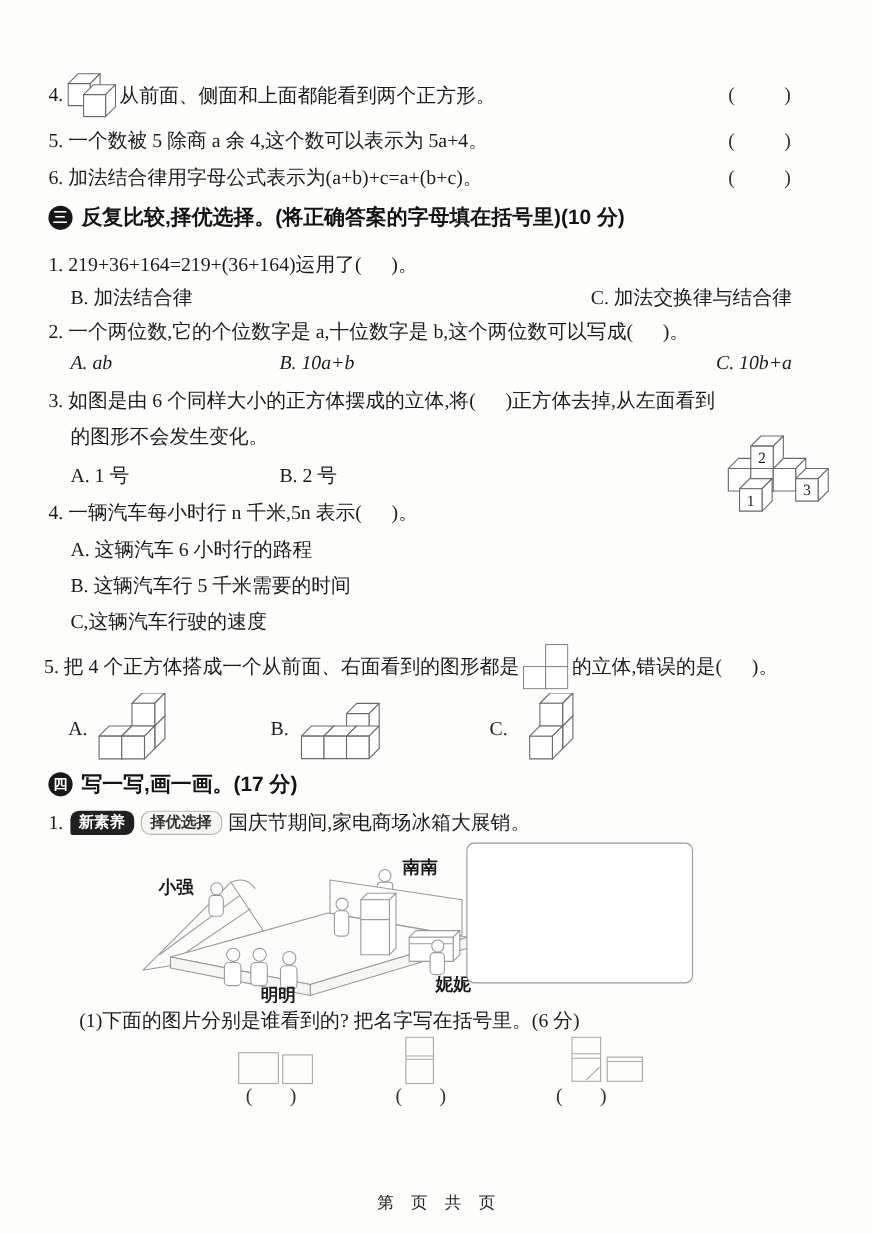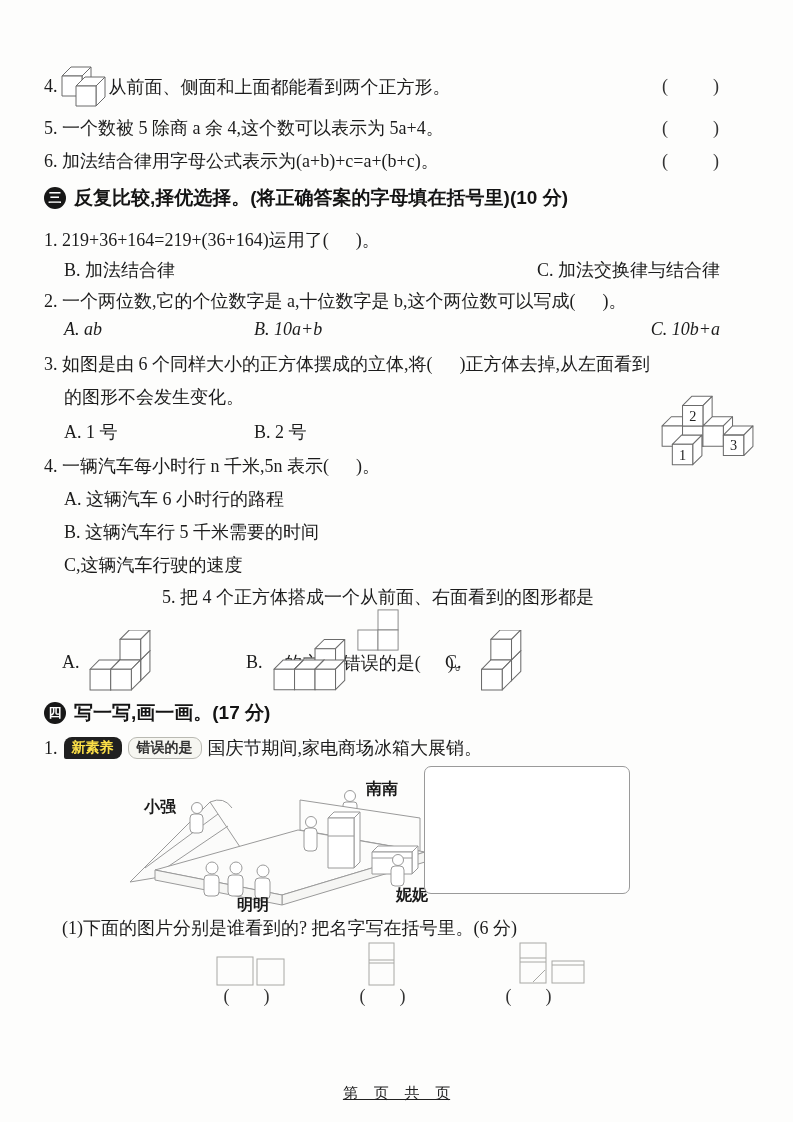--- a/index.html
+++ b/index.html
@@ -9,29 +9,29 @@
   .line{font-size:18px;white-space:pre;line-height:26px;}
   .row{display:flex;align-items:center;}
   .tf-row{left:44px;top:0;width:676px;display:flex;align-items:center;font-size:18px;white-space:pre;}
   .tf-paren{margin-left:auto;font-size:18px;white-space:pre;letter-spacing:1px;color:#333;}
   .sec-head{display:flex;align-items:center;gap:8px;font-family:"Liberation Sans","DejaVu Sans",sans-serif;font-weight:700;font-size:19px;color:#141414;white-space:pre;}
   .sec-icon{width:22px;height:22px;border-radius:50%;background:#171717;color:#fff;font-size:13px;line-height:22px;text-align:center;flex:0 0 22px;font-weight:700;}
   .opts{left:64px;width:656px;display:flex;font-size:18px;white-space:pre;}
   .opt-a{width:190px;}
   .opt-b{width:190px;}
   .opt-c{flex:1;text-align:right;}
-  .badge-dark{background:#202020;color:#fde047;font-family:"Liberation Sans","DejaVu Sans",sans-serif;font-size:14px;font-weight:700;padding:2px 8px;border-radius:8px 8px 8px 2px;white-space:pre;}
+  .badge-dark{background:#202020;color:#ffffff;font-family:"Liberation Sans","DejaVu Sans",sans-serif;font-size:14px;font-weight:700;padding:2px 8px;border-radius:8px 8px 8px 2px;white-space:pre;}
   .badge-light{background:#f6f6f1;color:#333;border:1px solid #b9b9b2;font-family:"Liberation Sans","DejaVu Sans",sans-serif;font-size:14px;font-weight:700;padding:1px 8px;border-radius:9px;white-space:pre;}
   .draw-box{border:1.6px solid #9a9a9a;border-radius:7px;background:#fff;}
   .pic-paren{font-size:18px;white-space:pre;text-align:center;color:#333;letter-spacing:1px;}
-  .footer{left:0;width:793px;text-align:center;font-size:15px;color:#222;word-spacing:12px;white-space:pre;text-decoration:underline;}
+  .footer{left:0;width:793px;text-align:center;font-size:15px;color:#222;word-spacing:12px;white-space:pre;}
   .opt-letter{font-size:18px;}
   svg{display:block;}
   .inline-fig{display:inline-block;vertical-align:middle;margin:0 3px;}
-  .q5row{left:28px;width:700px;display:flex;align-items:center;font-size:18px;white-space:pre;flex-direction:column;}
+  .q5row{left:40px;width:700px;display:flex;align-items:center;font-size:18px;white-space:pre;}
 </style>
 </head>
 <body>
 
 <div class="page">
 
   <svg width="0" height="0" style="position:absolute" aria-hidden="true">
     <defs>
       <g id="cube" stroke="#6b6b6b" stroke-width="1" fill="#ffffff" stroke-linejoin="round">
         <polygon points="0,9 9,0 29,0 20,9"></polygon>
@@ -133,21 +133,21 @@
   </svg>
 
   <div class="abs sec-head" style="left:44px;top:700px;">
     <span class="sec-icon">四</span>
     <span>写一写,画一画。(17 分)</span>
   </div>
 
   <div class="abs row" style="left:44px;top:736px;gap:6px;font-size:18px;white-space:pre;">
     <span>1.</span>
     <span class="badge-dark">新素养</span>
-    <span class="badge-light">错误的是</span>
+    <span class="badge-light">择优选择</span>
     <span>国庆节期间,家电商场冰箱大展销。</span>
   </div>
 
   <svg class="abs" style="left:100px;top:762px;" width="330" height="150" viewBox="0 0 330 150" font-family="Liberation Sans,sans-serif">
     <g stroke="#9a9a9a" stroke-width="1" fill="#ffffff" stroke-linejoin="round">
 
       <polygon points="30,120 110,40 150,100" fill="#fbfbfa"></polygon>
       <path d="M45,106 L118,52" fill="none"></path>
       <path d="M60,110 L128,64" fill="none"></path>
       <path d="M110,40 q14,-6 22,6" fill="none"></path>
@@ -201,21 +201,21 @@
     <g fill="#191919" font-size="16" font-weight="700">
       <text x="44" y="50">小强</text>
       <text x="266" y="32">南南</text>
       <text x="137" y="148">明明</text>
       <text x="296" y="138">妮妮</text>
     </g>
   </svg>
 
   <div class="abs draw-box" style="left:424px;top:766px;width:204px;height:126px;"></div>
 
-  <div class="abs line" style="left:62px;top:915px;">(1)下面的图片分别是谁看到的? 把名字写在括号里。(6 分)</div>
+  <div class="abs line" style="left:72px;top:915px;">(1)下面的图片分别是谁看到的? 把名字写在括号里。(6 分)</div>
 
   <svg class="abs" style="left:216px;top:953px;" width="70" height="34" viewBox="0 0 70 34">
     <g fill="#fdfdfc" stroke="#a8a8a4" stroke-width="1">
       <rect x="1" y="4" width="36" height="28"></rect>
         <rect x="41" y="6" width="27" height="26"></rect>
     </g>
   </svg>
   <svg class="abs" style="left:368px;top:942px;" width="28" height="44" viewBox="0 0 28 44">
     <g fill="#fdfdfc" stroke="#a8a8a4" stroke-width="1">
       <rect x="1" y="1" width="25" height="42"></rect>

